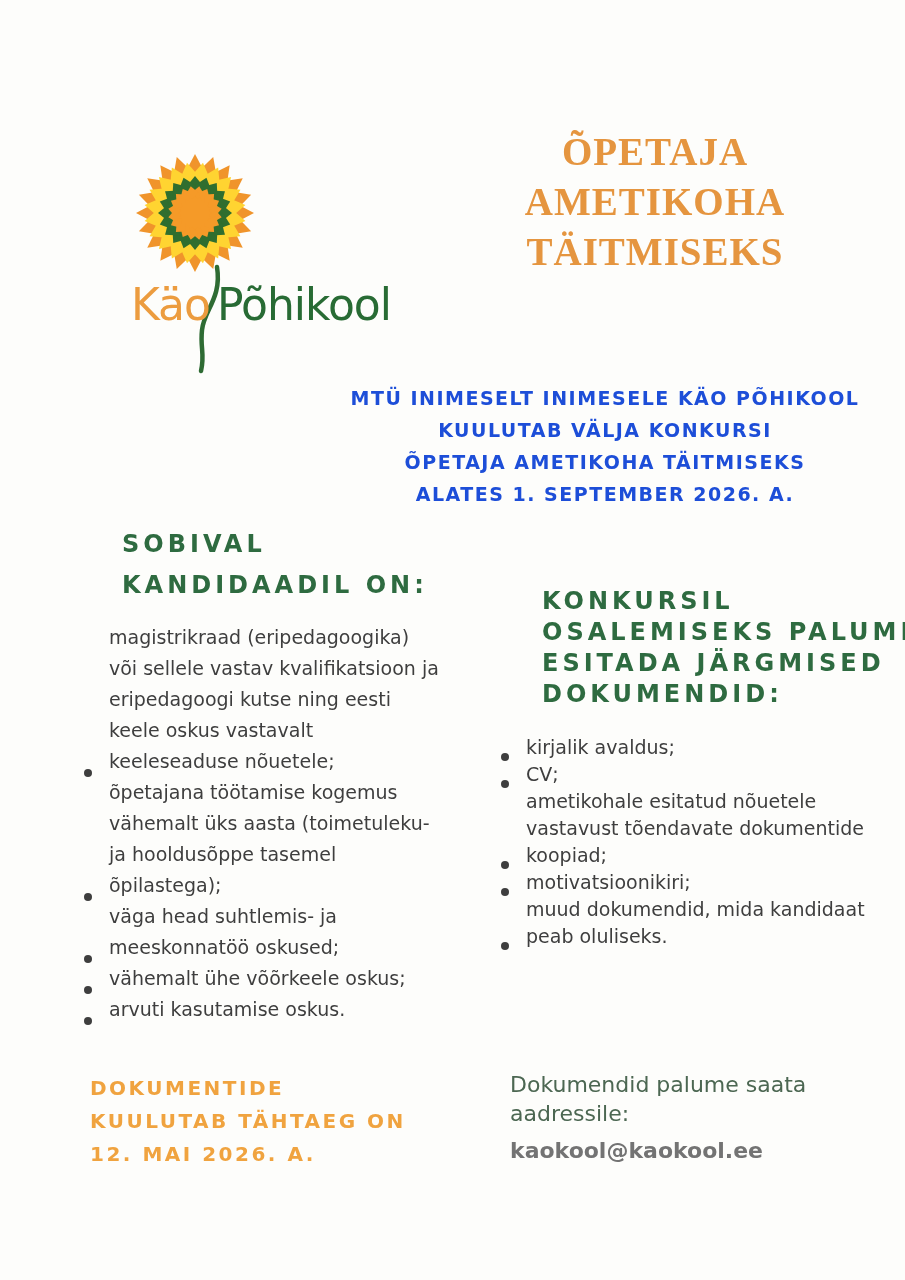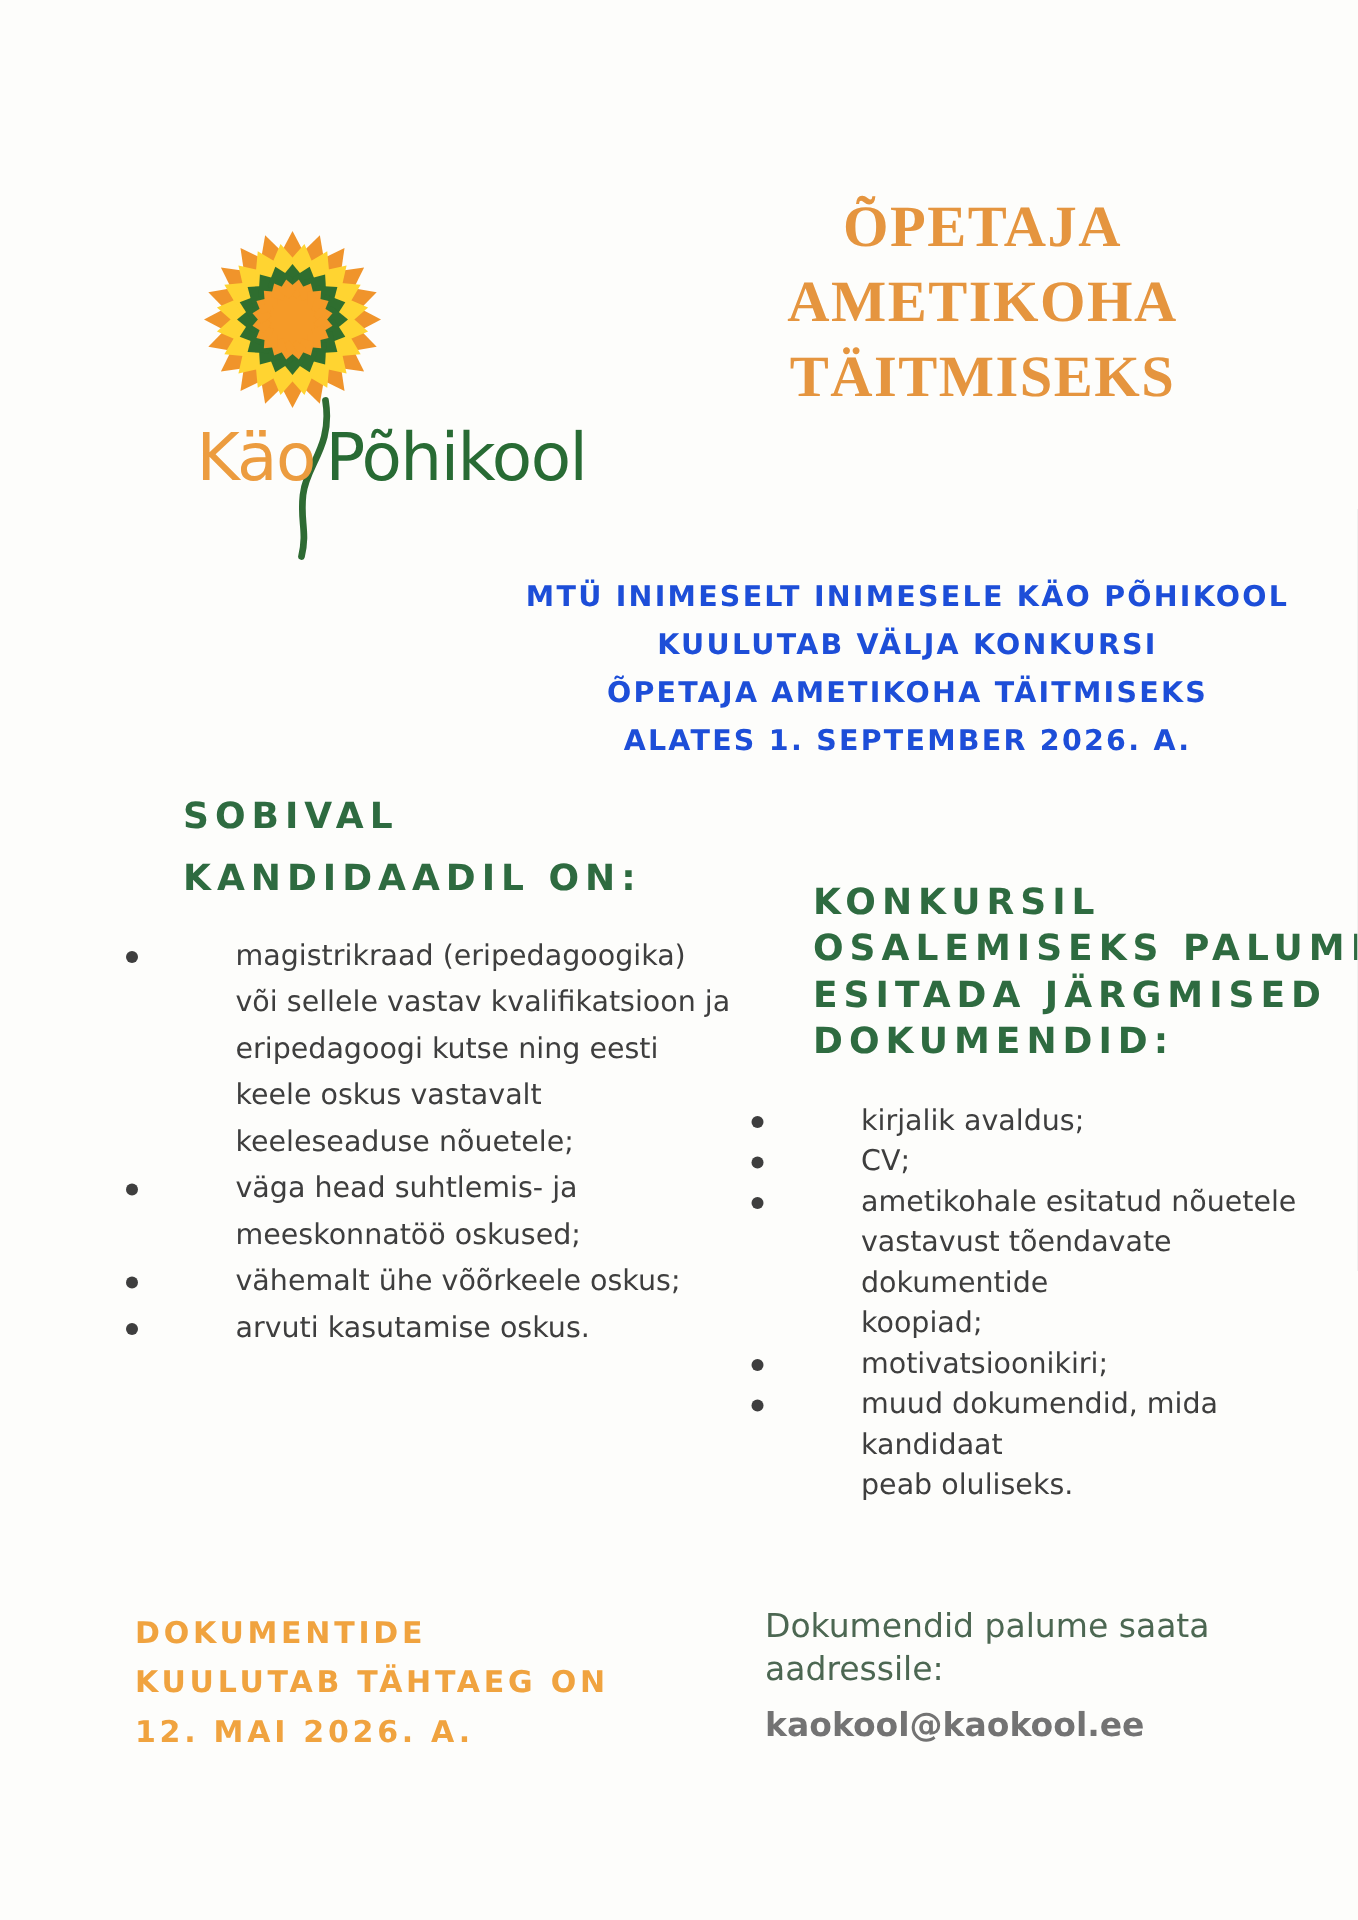--- a/index.html
+++ b/index.html
@@ -30,21 +30,21 @@
     letter-spacing:1.5px;color:#1d4ed8;
   }
   
   .sec-heading{
     font-weight:bold;font-size:24px;letter-spacing:4px;color:#2E6B40;margin-left:32px;
   }
   .heading-left{position:absolute;left:90px;top:524px;line-height:41px;}
   .heading-right{position:absolute;left:510px;top:586px;width:390px;line-height:31px;}
   
   .blist{position:absolute;list-style:none;margin:0;padding:0;color:#3E3E3E;font-size:19px;}
-  .blist li{display:flex;align-items:flex-start;gap:48px;}
+  .blist li{display:flex;align-items:flex-end;}
   .list-left{left:84px;top:622px;width:414px;line-height:31px;}
   .list-right{left:501px;top:734px;width:400px;line-height:27px;}
   .dot{flex:none;width:8px;height:8px;border-radius:50%;background:#3E3E3E;margin-right:17px;}
   .list-left .dot{margin-top:12px;}
   .list-right .dot{margin-top:10px;}
   
   .deadline{
     position:absolute;left:90px;top:1072px;
     font-weight:bold;font-size:20px;line-height:33px;
     letter-spacing:2.5px;color:#F0A33F;
@@ -188,20 +188,29 @@
         <div>magistrikraad (eripedagoogika)</div>
         <div>või sellele vastav kvalifikatsioon ja</div>
         <div>eripedagoogi kutse ning eesti</div>
         <div>keele oskus vastavalt</div>
         <div>keeleseaduse nõuetele;</div>
       </div>
     </li>
     <li>
       <span class="dot"></span>
       <div>
+        <div>õpetajana töötamise kogemus</div>
+        <div>vähemalt üks aasta (toimetuleku-</div>
+        <div>ja hooldusõppe tasemel</div>
+        <div>õpilastega);</div>
+      </div>
+    </li>
+    <li>
+      <span class="dot"></span>
+      <div>
         <div>väga head suhtlemis- ja</div>
         <div>meeskonnatöö oskused;</div>
       </div>
     </li>
     <li>
       <span class="dot"></span>
       <div>
         <div>vähemalt ühe võõrkeele oskus;</div>
       </div>
     </li>

